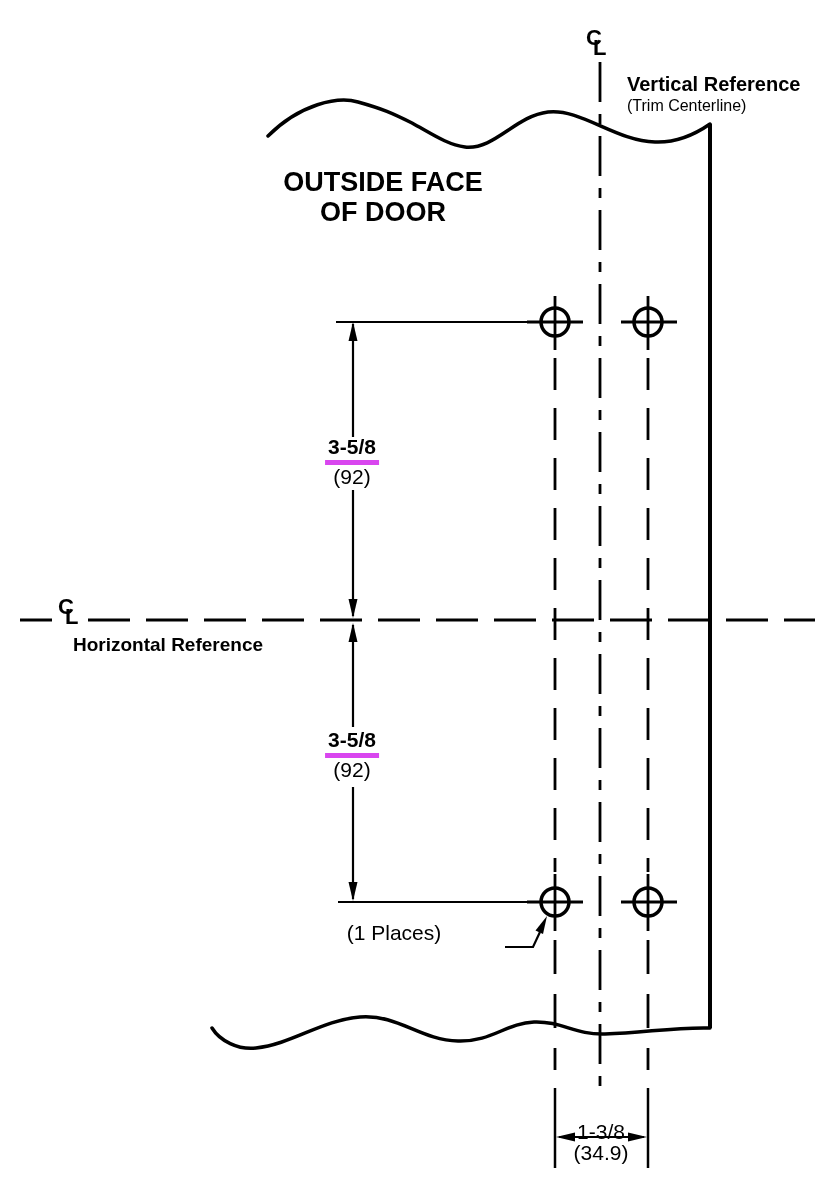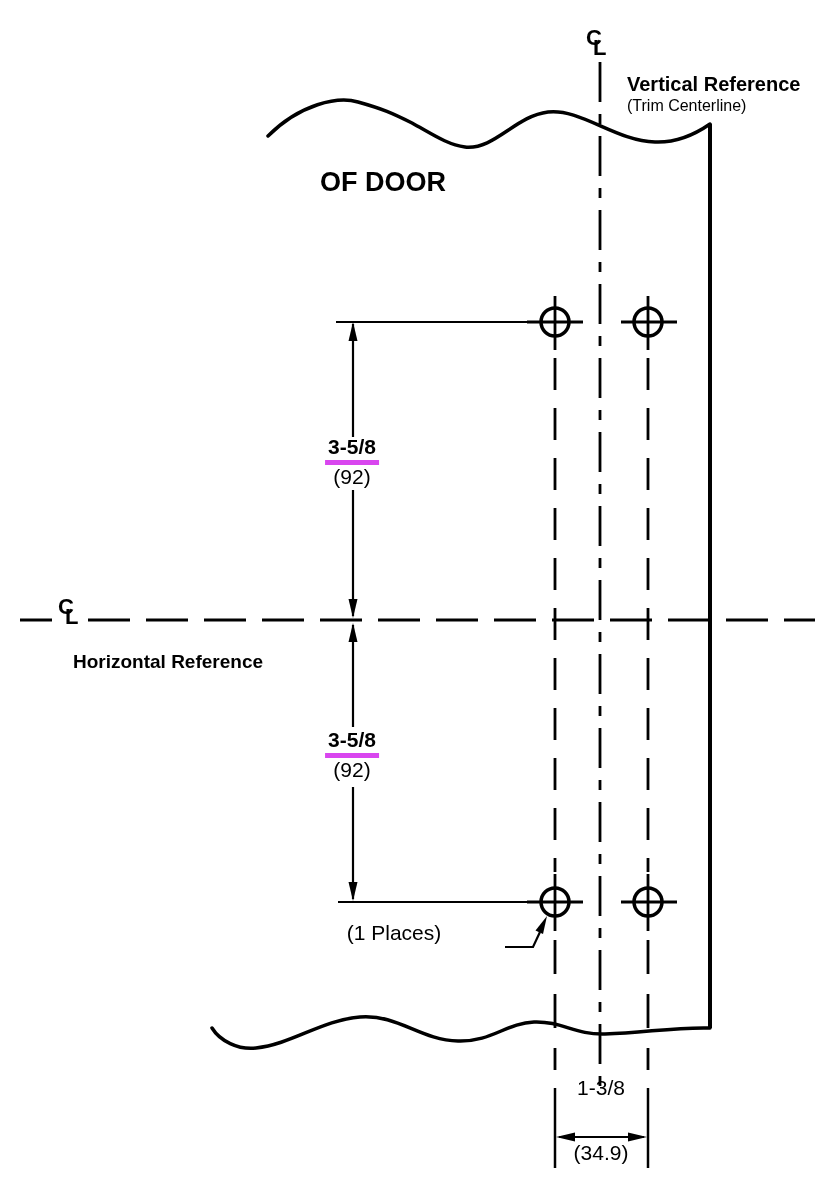--- a/index.html
+++ b/index.html
@@ -90,42 +90,43 @@
     <span class="c">C</span>
     <span class="l">L</span>
   </div>
 
   <div class="lbl" style="left:627px;top:30px;margin-top:44px;">
     <div class="ref1">Vertical Reference</div>
     <div class="ref2">(Trim Centerline)</div>
   </div>
 
   <div class="lbl ctr title" style="left:383px;top:167px;">
+    <div>OUTSIDE FACE</div>
     <div>OF DOOR</div>
   </div>
 
   <div class="clsym" style="left:58px;top:596px;">
     <span class="c">C</span>
     <span class="l">L</span>
   </div>
 
-  <div class="lbl ctr" style="left:168px;top:652px;">
+  <div class="lbl ctr" style="left:168px;top:635px;">
     <div class="ref1" style="font-size:19px;line-height:19px;">Horizontal Reference</div>
   </div>
 
   <div class="lbl ctr dim" style="left:352px;top:435px;">
     <div><span class="dim-frac">3-5/8</span></div>
     <div>(92)</div>
   </div>
 
   <div class="lbl ctr dim" style="left:352px;top:728px;">
     <div><span class="dim-frac">3-5/8</span></div>
     <div>(92)</div>
   </div>
 
   <div class="lbl ctr callout" style="left:394px;top:921px;">
     <div>(1 Places)</div>
   </div>
 
-  <div class="lbl ctr dim" style="left:601px;top:1076px;">1-3/8</div>
+  <div class="lbl ctr dim" style="left:601px;top:1120px;">1-3/8</div>
   <div class="lbl ctr dim" style="left:601px;top:1141px;">(34.9)</div>
 
 </div>
 
 </body></html>

